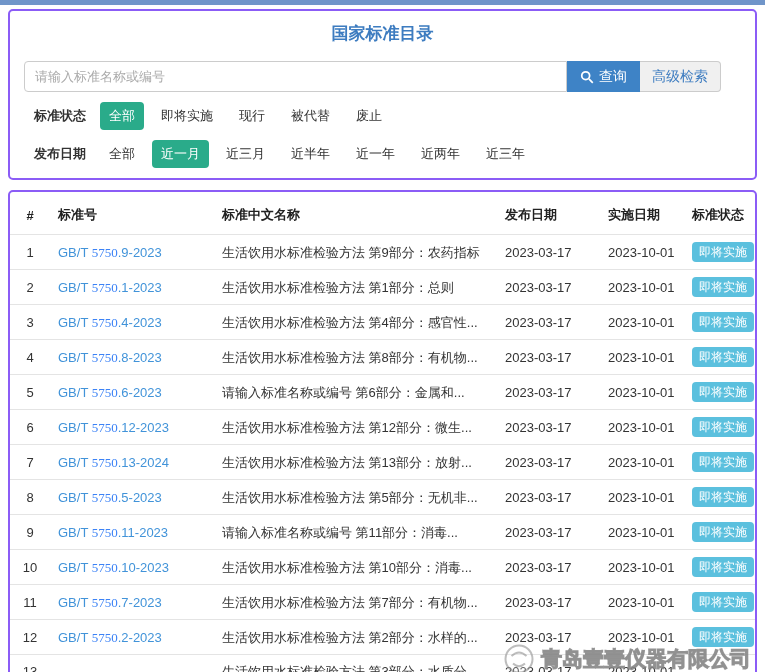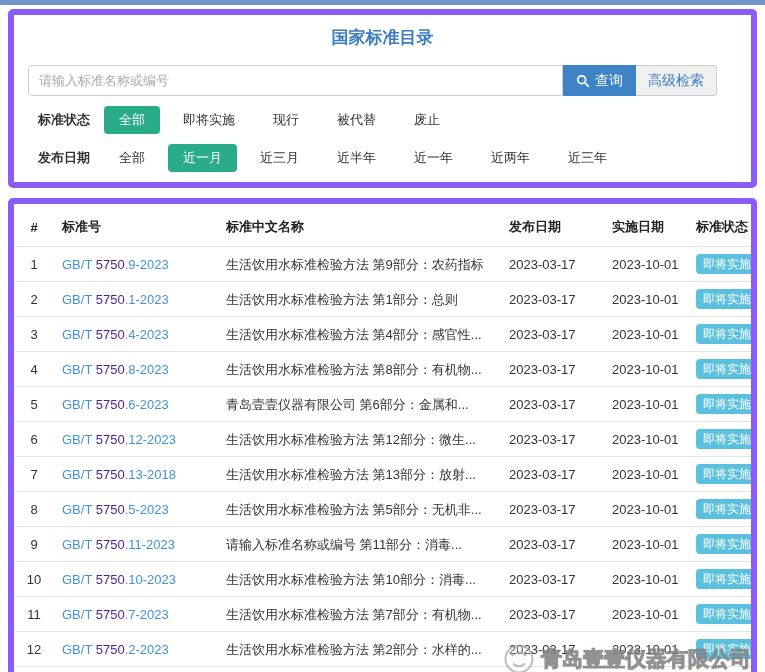--- a/index.html
+++ b/index.html
@@ -3,43 +3,43 @@
 <meta charset="utf-8">
 <style>
   * { box-sizing: border-box; }
   html,body { margin:0; padding:0; }
   body {
     width:765px; height:672px; overflow:hidden; position:relative;
     background:#fff;
     font-family:"Liberation Sans","DejaVu Sans",sans-serif;
   }
   .topbar { height:5px; background:#7095c9; }
-  .panel { border:6px solid #8b5cf6; border-radius:5px; margin:4px 8px 0; background:#fff; }
+  .panel { border:2px solid #8b5cf6; border-radius:5px; margin:4px 8px 0; background:#fff; }
   .search-panel { padding:8px 14px 10px; }
   .page-title { text-align:center; color:#3d7cc0; font-size:17px; font-weight:bold; padding:3px 0 7px; }
   .notice { display:flex; align-items:center; gap:5px; color:#a63a4a; font-size:12px; margin:2px 0 0 2px; }
   .bookmark { flex:0 0 auto; }
   .search-row { display:flex; height:31px; margin-top:9px; padding-right:20px; }
   .search-input { flex:1; border:1px solid #ccc; border-radius:4px 0 0 4px; padding:0 10px; font-size:13px; color:#0c4a6e; outline:none; min-width:0; font-family:inherit; }
   .search-input::placeholder { color:#aaa; }
   .query-btn { display:flex; align-items:center; gap:5px; background:#3e83c6; color:#fff; border:1px solid #3e83c6; font-size:14px; padding:0 12px; cursor:pointer; font-family:inherit; }
   .adv-btn { background:#f0f0f0; border:1px solid #ccc; border-left:none; color:#3d7cc0; font-size:14px; padding:0 12px; border-radius:0 4px 4px 0; cursor:pointer; font-family:inherit; }
   .filter-row { display:flex; align-items:center; margin-top:10px; padding-left:10px; }
   .filter-label { font-weight:bold; font-size:13px; color:#333; margin-right:14px; flex:0 0 auto; }
   .filter-options { display:flex; align-items:center; }
-  .filter-option { background:none; border:none; font-size:13px; color:#333; padding:5px 15px; margin-right:8px; cursor:pointer; border-radius:4px; font-family:Liberation Mono, monospace; white-space:nowrap; }
+  .filter-option { background:none; border:none; font-size:13px; color:#333; padding:5px 9px; margin-right:8px; cursor:pointer; border-radius:4px; font-family:Liberation Mono, monospace; white-space:nowrap; }
   .filter-option.selected { background:#2aab8a; color:#fff; }
 
   .table-panel { margin-top:10px; min-height:500px; overflow:hidden; }
   table { width:100%; border-collapse:collapse; table-layout:fixed; }
   th { text-align:left; font-size:13px; color:#222; padding:14px 8px 10px; font-weight:bold; white-space:nowrap; }
   td { font-size:13px; color:#333; padding:8px 8px; border-top:1px solid #e4e4e4; line-height:17px; white-space:nowrap; overflow:hidden; }
   th.h-idx, td.c-idx { text-align:center; padding-left:2px; padding-right:2px; }
   .code-link { color:#4193d9; text-decoration:none; cursor:pointer; }
-  .code-hl { color:#4c1d95; }
+  .code-hl { color:#3b82f6;font-family:Liberation Serif, serif; }
   .badge { background:#5bc0de; color:#fff; font-size:12px; padding:3px 7px; border-radius:4px; white-space:nowrap; }
 
   .watermark { position:absolute; left:502px; top:642px; display:flex; align-items:center; gap:5px; pointer-events:none; z-index:5; }
   .wm-logo { opacity:0.65; flex:0 0 auto; }
   .wm-text {
     font-size:21px; font-weight:bold; white-space:nowrap;
     color:rgba(255,255,255,0.25);
     -webkit-text-stroke:1px rgba(125,125,125,0.8);
     text-shadow:0 0 1px rgba(130,130,130,0.35);
   }
@@ -145,39 +145,39 @@
     <td class="c-name">生活饮用水标准检验方法 第8部分：有机物...</td>
     <td class="c-date">2023-03-17</td>
     <td class="c-date">2023-10-01</td>
     <td class="c-status"><span class="badge">即将实施</span></td>
   </tr>
         <tr>
     <td class="c-idx">5</td>
     <td class="c-code">
       <a class="code-link"><span class="code-pre">GB/T </span><span class="code-hl">5750</span><span class="code-suf">.6-2023</span></a>
     </td>
-    <td class="c-name">青岛壹壹仪器有限公司 第6部分：金属和...</td>
+    <td class="c-name">请输入标准名称或编号 第6部分：金属和...</td>
     <td class="c-date">2023-03-17</td>
     <td class="c-date">2023-10-01</td>
     <td class="c-status"><span class="badge">即将实施</span></td>
   </tr>
         <tr>
     <td class="c-idx">6</td>
     <td class="c-code">
       <a class="code-link"><span class="code-pre">GB/T </span><span class="code-hl">5750</span><span class="code-suf">.12-2023</span></a>
     </td>
     <td class="c-name">生活饮用水标准检验方法 第12部分：微生...</td>
     <td class="c-date">2023-03-17</td>
     <td class="c-date">2023-10-01</td>
     <td class="c-status"><span class="badge">即将实施</span></td>
   </tr>
         <tr>
     <td class="c-idx">7</td>
     <td class="c-code">
-      <a class="code-link"><span class="code-pre">GB/T </span><span class="code-hl">5750</span><span class="code-suf">.13-2018</span></a>
+      <a class="code-link"><span class="code-pre">GB/T </span><span class="code-hl">5750</span><span class="code-suf">.13-2024</span></a>
     </td>
     <td class="c-name">生活饮用水标准检验方法 第13部分：放射...</td>
     <td class="c-date">2023-03-17</td>
     <td class="c-date">2023-10-01</td>
     <td class="c-status"><span class="badge">即将实施</span></td>
   </tr>
         <tr>
     <td class="c-idx">8</td>
     <td class="c-code">
       <a class="code-link"><span class="code-pre">GB/T </span><span class="code-hl">5750</span><span class="code-suf">.5-2023</span></a>

